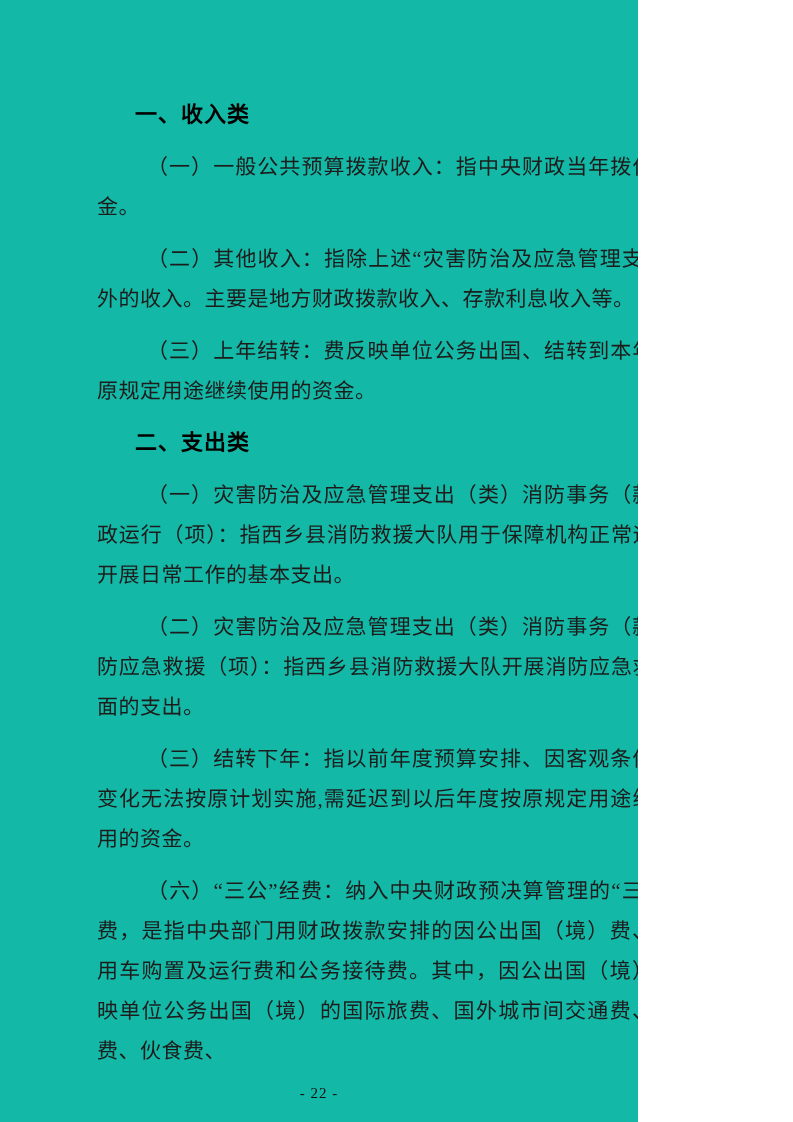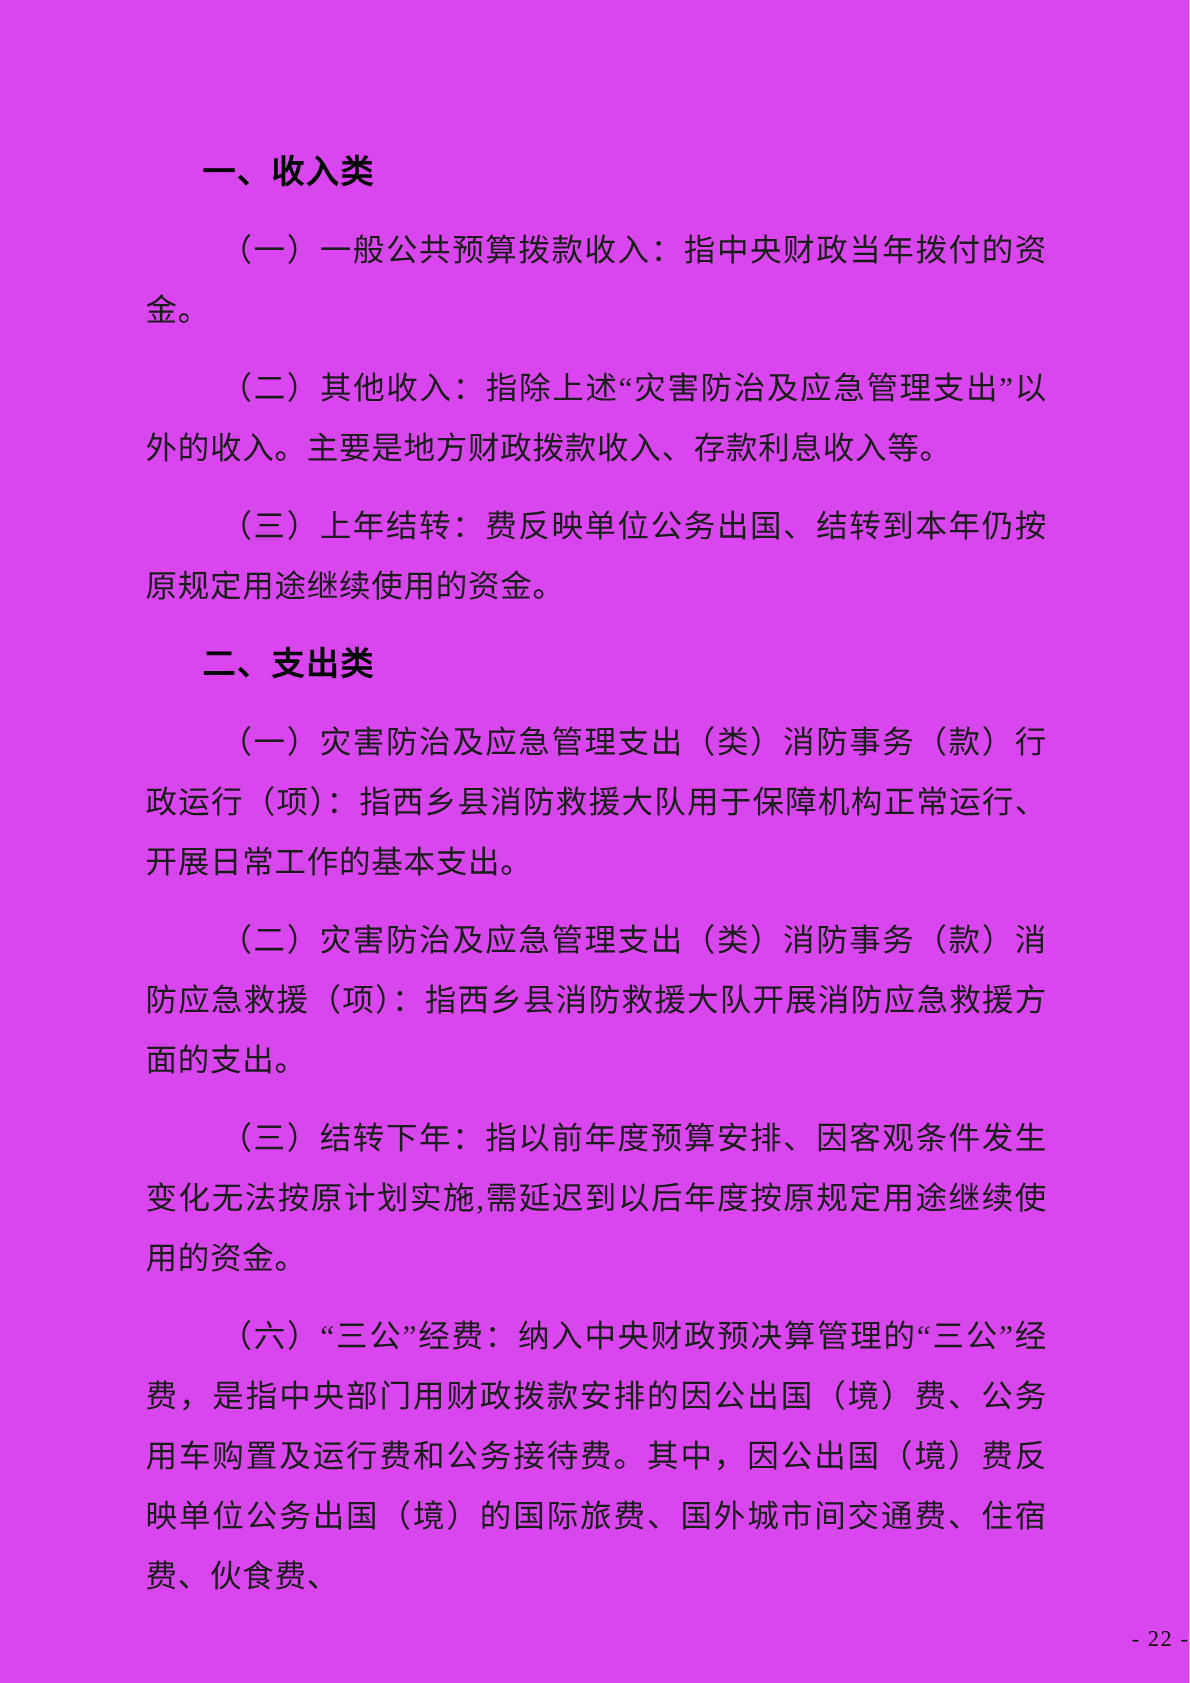--- a/index.html
+++ b/index.html
@@ -2,23 +2,23 @@
 <html lang="zh-CN"><head>
 <meta charset="utf-8">
 <style>
   html, body {
     margin: 0;
     padding: 0;
     background: #ffffff;
   }
   .page {
     position: relative;
-    width: 793px;
+    width: 638px;
     height: 1122px;
-    background: #d946ef;
+    background: #14b8a6;
     overflow: hidden;
   }
   .content {
     position: absolute;
     left: 85px;
     top: 95px;
     width: 625px;
   }
   .content h2 {
     margin: 0;
@@ -38,21 +38,21 @@
     color: #1c1c1c;
     text-align: justify;
     text-indent: 50px;
     letter-spacing: 0.5px;
   }
   .page-number {
     position: absolute;
     bottom: 20px;
     left: 0;
     right: 0;
-    text-align: right;
+    text-align: center;
     font-family: "Liberation Serif", "DejaVu Serif", serif;
     font-size: 15px;
     color: #111111;
     letter-spacing: 1px;
   }
 </style>
 </head>
 <body>
 
 <div class="page">

